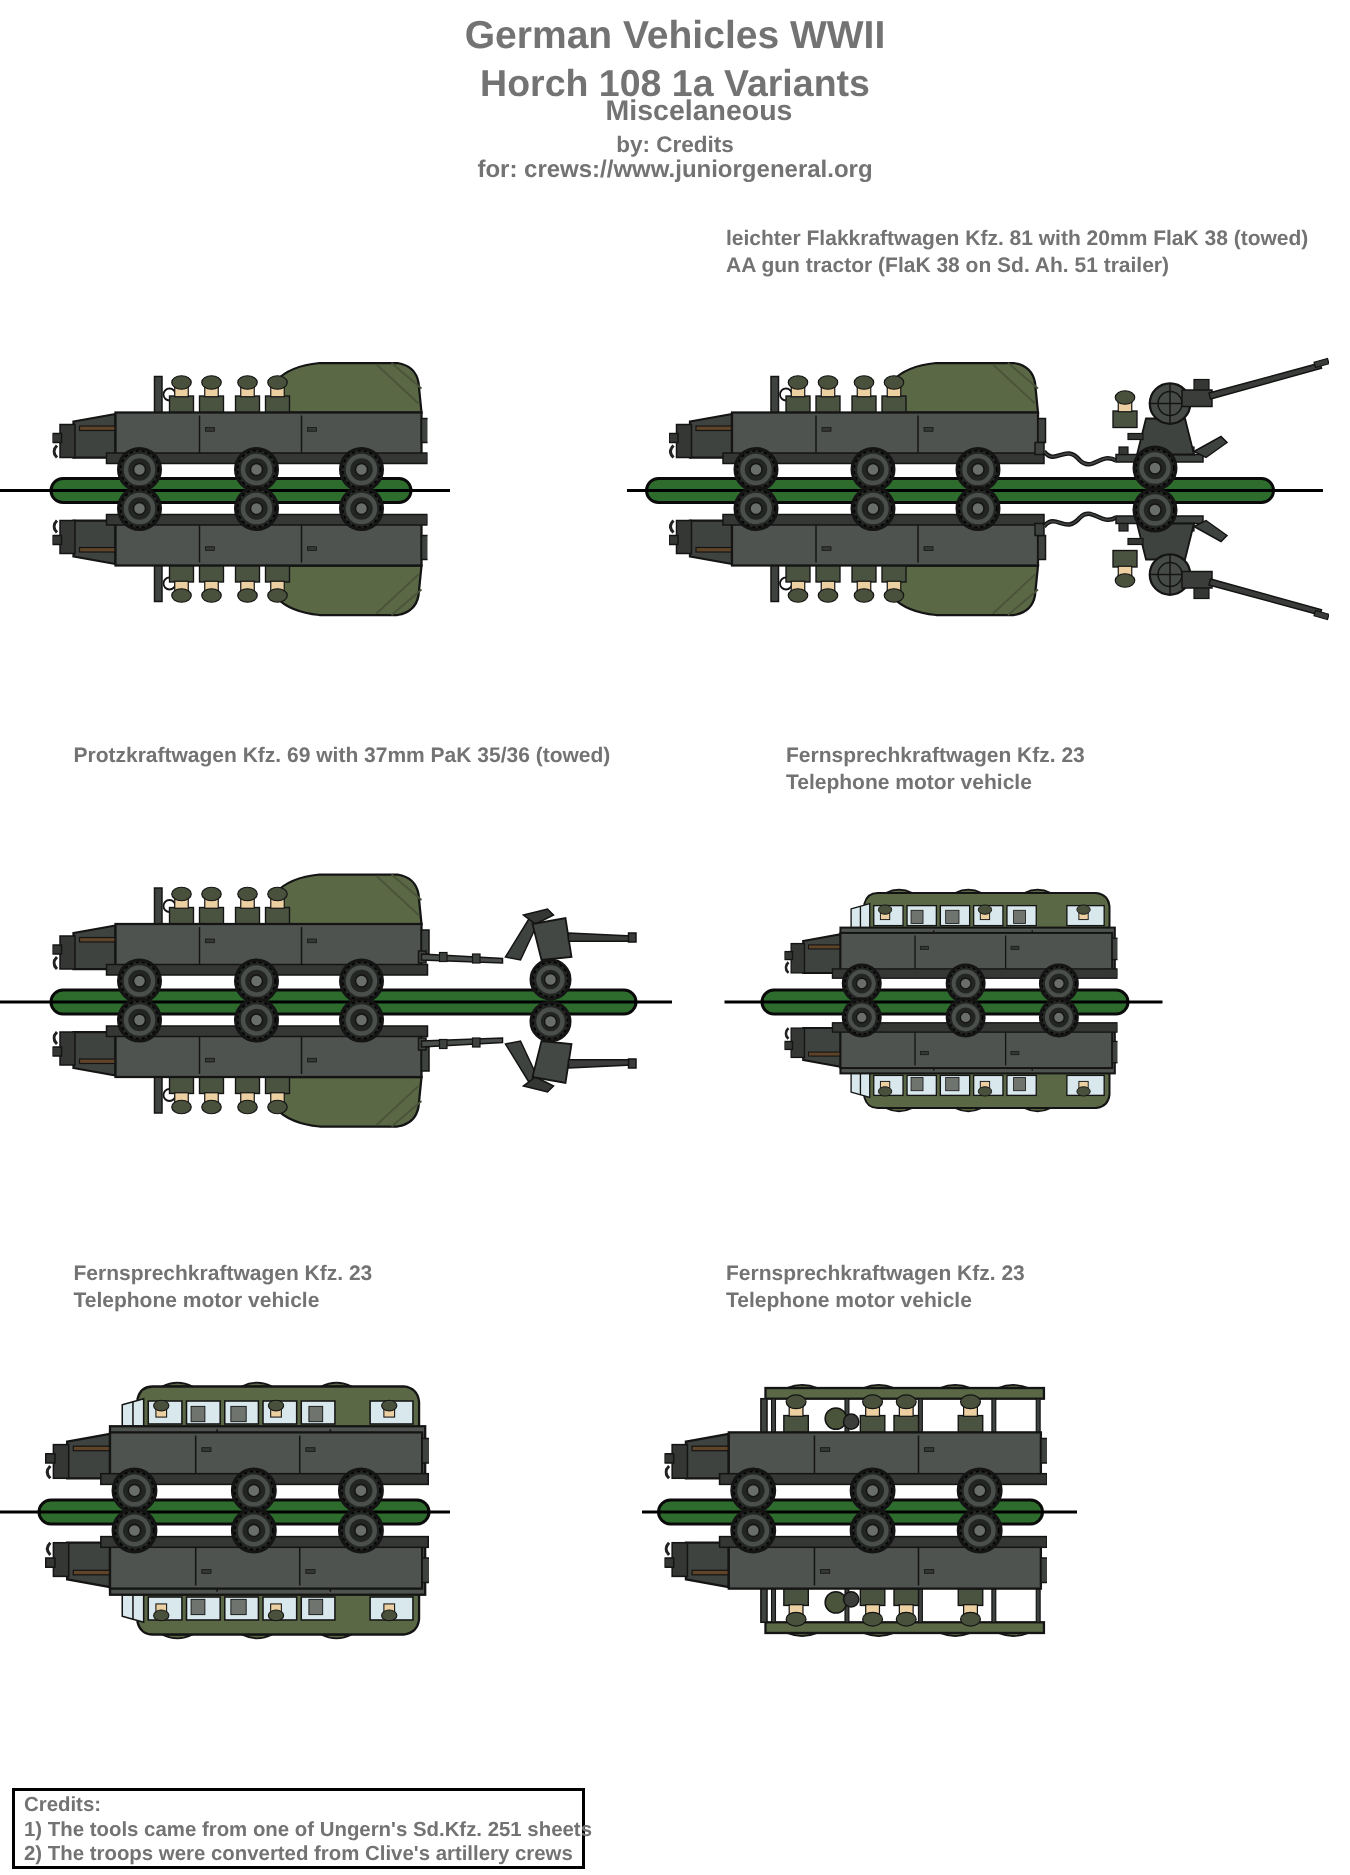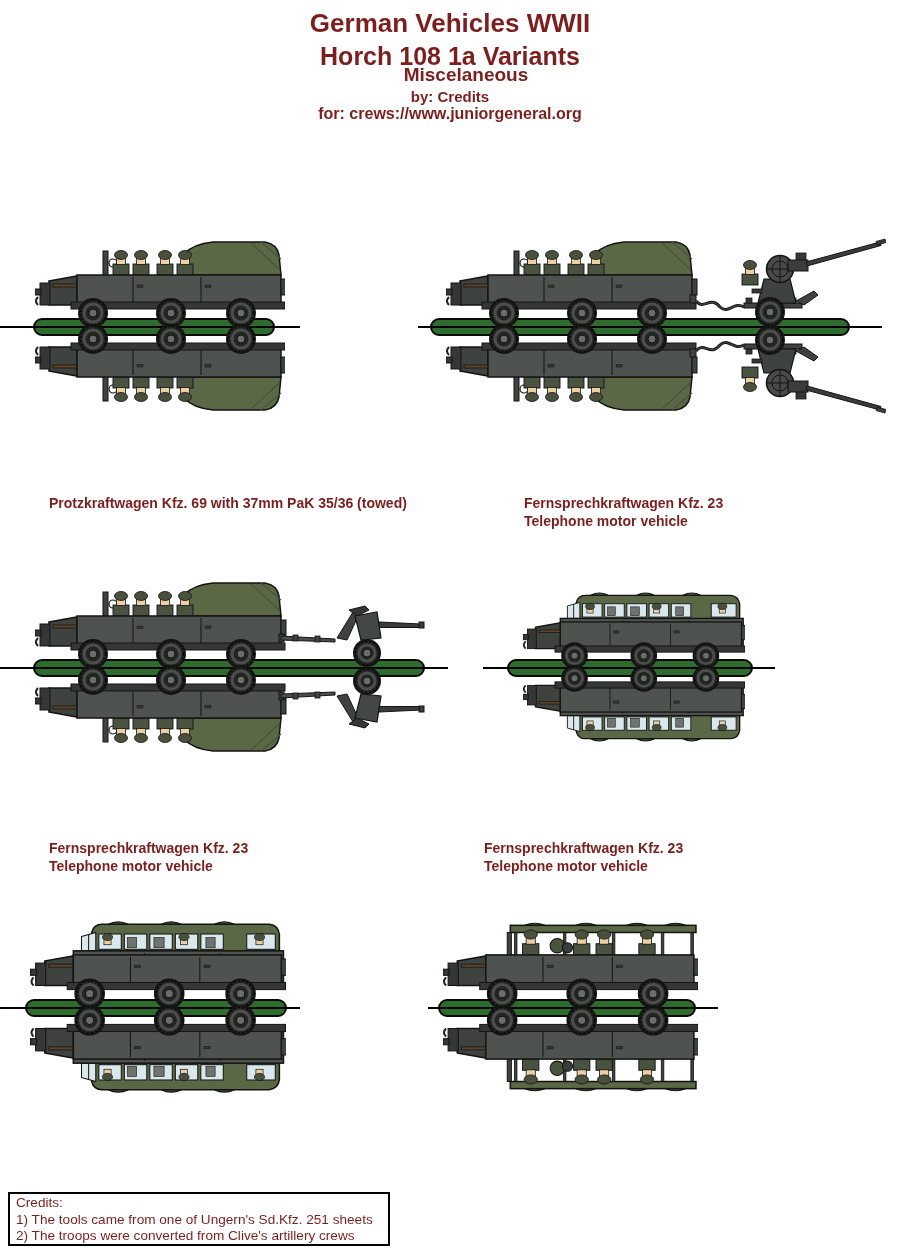--- a/index.html
+++ b/index.html
@@ -1,45 +1,49 @@
 <!DOCTYPE html>
 <html><head>
 <meta charset="utf-8">
 <style>
   html,body{margin:0;padding:0;background:#fff;}
   .page{position:relative;width:900px;height:1250px;background:#fff;overflow:hidden;
-        font-family:"Liberation Sans",sans-serif;color:#7f1d1d;}
+        font-family:"Liberation Sans",sans-serif;color:#737373;}
   .hdr{position:absolute;left:0;width:900px;text-align:center;font-weight:bold;white-space:nowrap;}
   .h-title{top:8px;font-size:26px;}
   .h-sub1{top:42px;font-size:25px;}
   .h-sub2{top:64px;font-size:19px;margin-left:16px;}
   .h-by{top:88px;font-size:15px;}
   .h-site{top:105px;font-size:16px;}
   .plabel{position:absolute;font-size:14px;font-weight:bold;line-height:17.5px;white-space:nowrap;}
   .fig{position:absolute;inset:0;pointer-events:none;}
   .fig > div{position:absolute;}
   .basebar{background:var(--basegreen,#2e6c2e);border:2px solid #0a0a0a;border-radius:10px;box-sizing:border-box;}
   .foldline{background:#000;}
   .veh svg{display:block;}
   .veh.bot{transform:scaleY(-1);}
   .credits{position:absolute;left:8px;top:1192px;width:382px;height:54px;border:2px solid #000;
-           box-sizing:border-box;font-size:13.6px;font-weight:normal;line-height:16.5px;
+           box-sizing:border-box;font-size:13.6px;font-weight:bold;line-height:16.5px;
            padding:1px 0 0 6px;white-space:nowrap;}
 </style>
 </head>
 <body>
 
 <div class="page">
 
   <div class="hdr h-title">German Vehicles WWII</div>
   <div class="hdr h-sub1">Horch 108 1a Variants</div>
   <div class="hdr h-sub2">Miscelaneous</div>
   <div class="hdr h-by">by: Credits</div>
   <div class="hdr h-site">for: crews://www.juniorgeneral.org</div>
 
+  <div class="plabel" style="left:484px;top:150px">
+    <div>leichter Flakkraftwagen Kfz. 81 with 20mm FlaK 38 (towed)</div>
+    <div>AA gun tractor (FlaK 38 on Sd. Ah. 51 trailer)</div>
+  </div>
   <div class="plabel" style="left:49px;top:495px">
     <div>Protzkraftwagen Kfz. 69 with 37mm PaK 35/36 (towed)</div>
   </div>
   <div class="plabel" style="left:524px;top:495px">
     <div>Fernsprechkraftwagen Kfz. 23</div>
     <div>Telephone motor vehicle</div>
   </div>
   <div class="plabel" style="left:49px;top:840px">
     <div>Fernsprechkraftwagen Kfz. 23</div>
     <div>Telephone motor vehicle</div>

